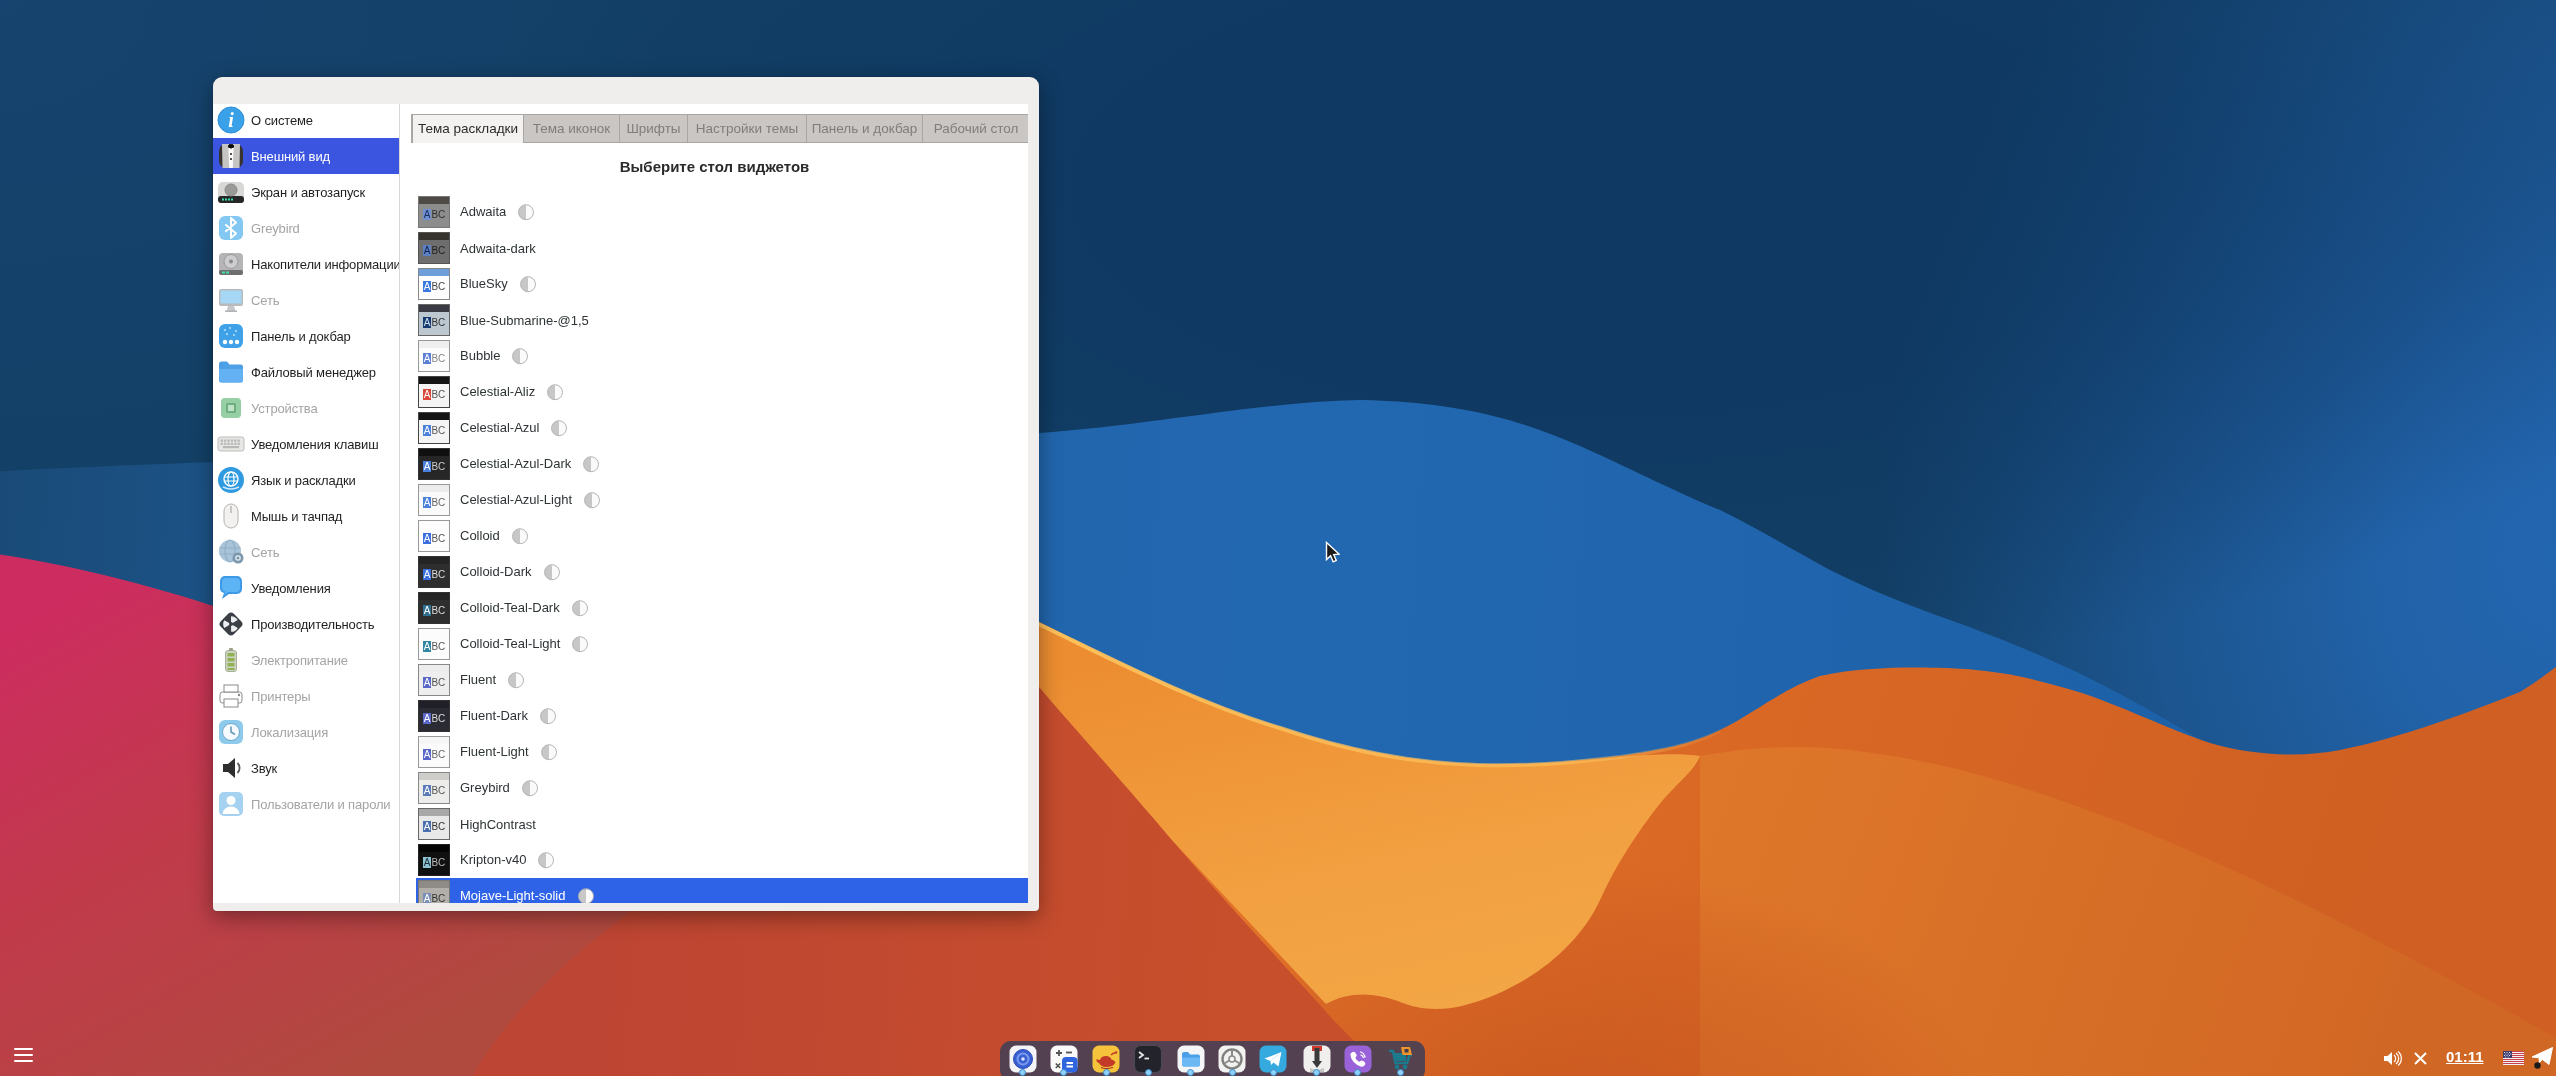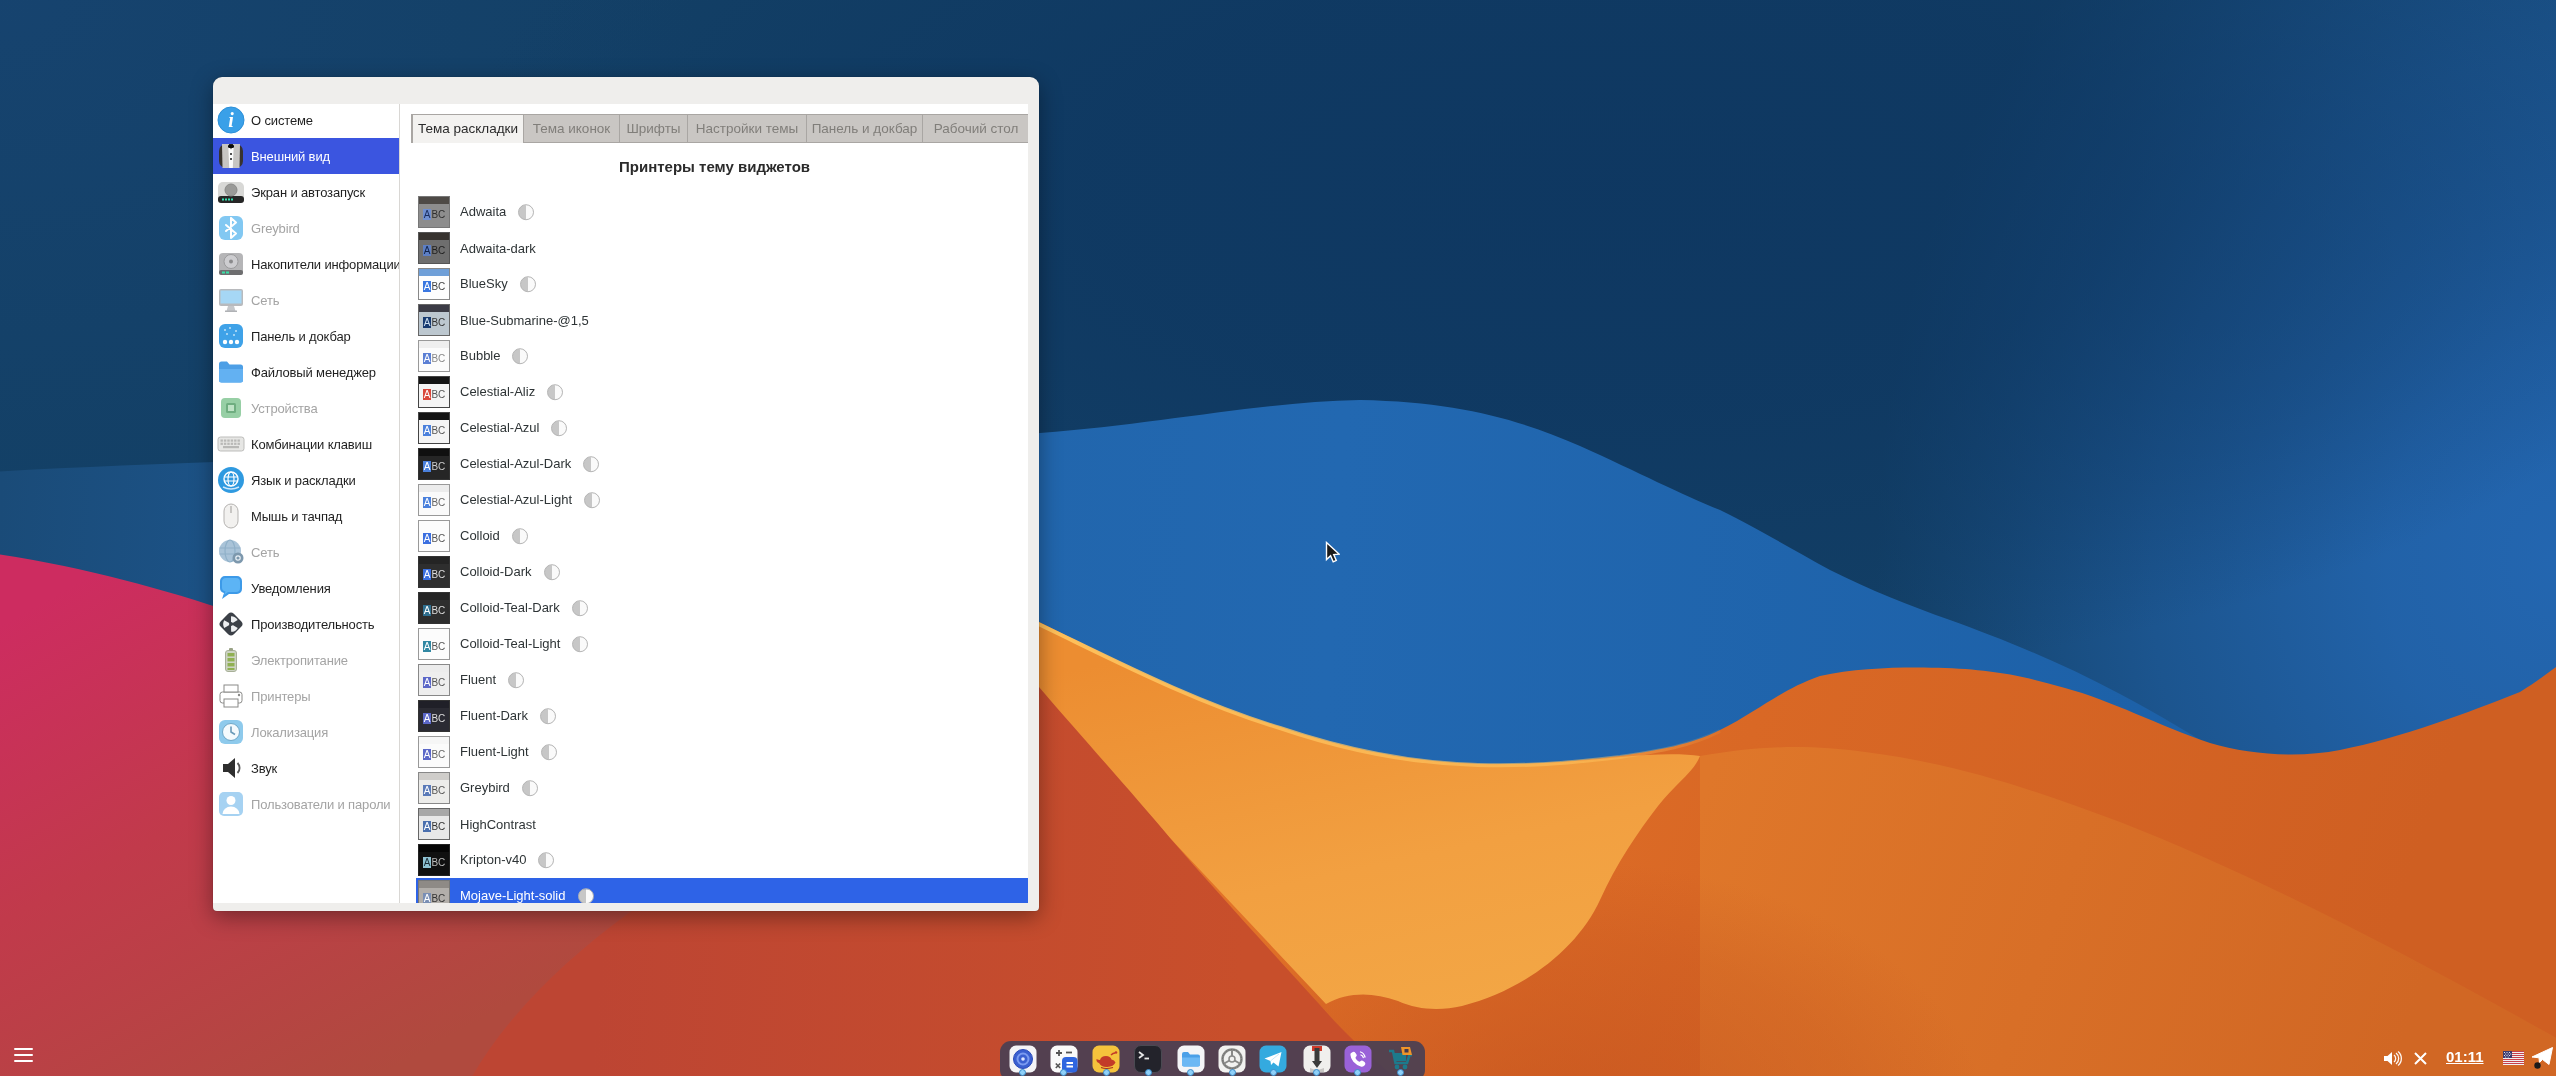--- a/index.html
+++ b/index.html
@@ -211,21 +211,21 @@
               <rect x="21.5" y="10.5" width="2.4" height="2.2"></rect>
               <rect x="4.5" y="13.7" width="2.4" height="2.2"></rect>
               <rect x="7.9" y="13.7" width="2.4" height="2.2"></rect>
               <rect x="11.3" y="13.7" width="2.4" height="2.2"></rect>
               <rect x="14.7" y="13.7" width="2.4" height="2.2"></rect>
               <rect x="18.1" y="13.7" width="2.4" height="2.2"></rect>
               <rect x="21.5" y="13.7" width="2.4" height="2.2"></rect>
               <rect x="7" y="17" width="16" height="2.2"></rect>
             </g>
           </svg>
-          <div class="lbl">Комбинации клавиш</div>
+          <div class="lbl">Уведомления клавиш</div>
         </div>
         <div class="srow" style="top:358px">
           <svg class="sic" viewBox="0 0 30 30">
             <circle cx="15" cy="15" r="13" fill="#2f9ae0"></circle>
             <circle cx="15" cy="14" r="7" fill="none" stroke="#fff" stroke-width="1.4"></circle>
             <ellipse cx="15" cy="14" rx="3" ry="7" fill="none" stroke="#fff" stroke-width="1.2"></ellipse>
             <path d="M8.3 12 L21.7 12 M8.3 16 L21.7 16" stroke="#fff" stroke-width="1.2"></path>
             <path d="M7 22 Q15 26 23 22" stroke="#cfe8fa" stroke-width="1.4" fill="none"></path>
           </svg>
           <div class="lbl">Язык и раскладки</div>
@@ -316,21 +316,21 @@
       </div>
   <div id="main">
     <div id="tabbar">
           <div class="tab act" style="left:0px;width:112px">Тема раскладки</div>
           <div class="tab" style="left:112px;width:96px">Тема иконок</div>
           <div class="tab" style="left:208px;width:68px">Шрифты</div>
           <div class="tab" style="left:276px;width:119px">Настройки темы</div>
           <div class="tab" style="left:395px;width:116px">Панель и докбар</div>
           <div class="tab" style="left:511px;width:107px">Рабочий стол</div>
         </div>
-    <div id="heading">Принтеры тему виджетов</div>
+    <div id="heading">Выберите стол виджетов</div>
     <div id="list">
           <div class="trow" style="top:0px">
             <div class="ticon" style="border:1px solid #777;background:#8d8d8d">
               <div style="height:7px;background:#4e4a46"></div>
               <div style="text-align:center;font-size:10px;line-height:21px;color:#2e2e2e;font-family:'Liberation Sans',sans-serif"><span style="background:#6f8fd0;color:#1a2d5e;padding:0 1px">A</span>BC</div>
             </div>
             <div class="tname">Adwaita<span class="half" style="position:static;display:inline-block;vertical-align:middle;margin:-2px 0 0 12px"></span></div>
           </div>
           <div class="trow" style="top:36px">
             <div class="ticon" style="border:1px solid #555;background:#6e6e6e">

